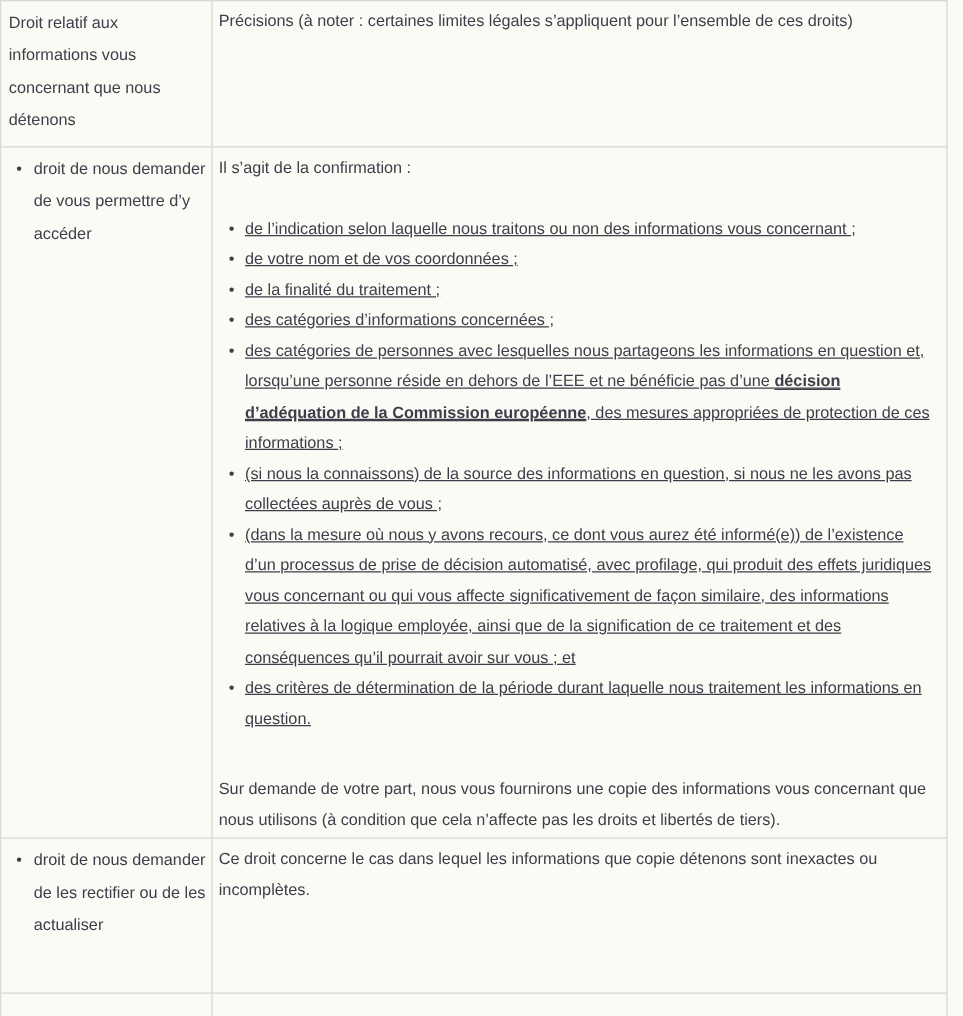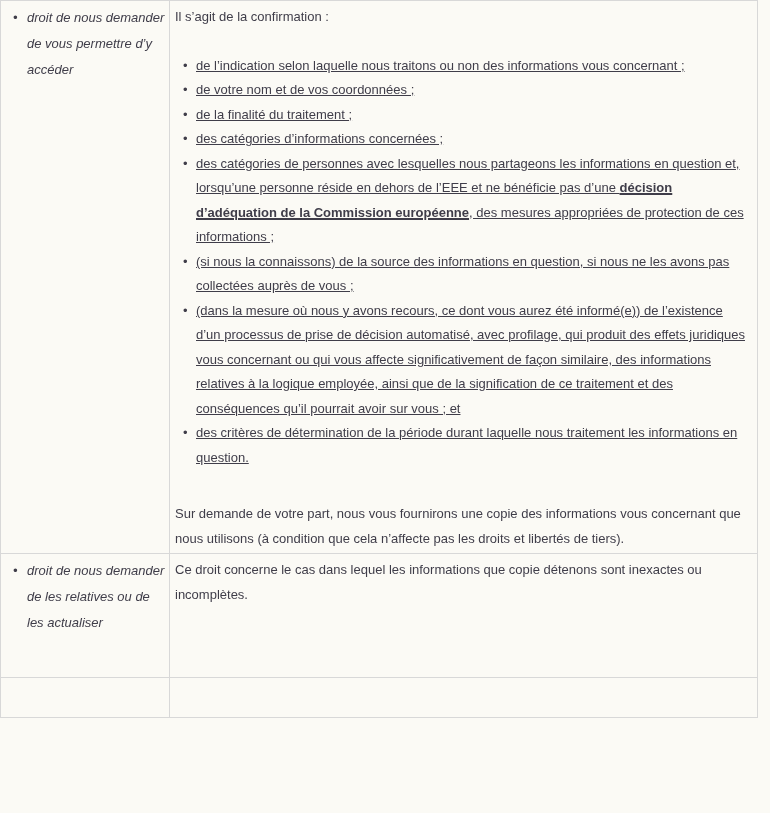--- a/index.html
+++ b/index.html
@@ -43,21 +43,21 @@
   tr.row-header{ height:117px; }
   tr.row-rectify{ height:124px; }
   tr.row-next{ height:40px; }
 
   p{ margin:0; }
   p.closing{ margin-top:32px; }
 
   ul.blist{ list-style:none; margin:0; padding:0; }
   ul.blist li{ position:relative; }
 
-  ul.left-list{ padding-left:4px;font-style:italic; }
+  ul.left-list{ padding-left:4px; }
   ul.left-list li{ padding-left:16px; }
   ul.left-list li::before{
     content:"\2022";
     position:absolute; left:2px; top:0;
   }
 
   ul.detail-list{ padding-left:8px; margin-top:24px;text-decoration:underline; }
   ul.detail-list li{ padding-left:13px; }
   ul.detail-list li::before{
     content:"\2022";
@@ -71,20 +71,24 @@
     text-underline-offset:2px;
     cursor:pointer;
   }
 </style>
 </head>
 <body>
 
 <div class="page">
   <table class="rights">
     <tbody>
+      <tr class="row-header">
+        <td class="cell-left">Droit relatif aux informations vous concernant que nous détenons</td>
+        <td class="cell-right">Précisions (à noter&nbsp;: certaines limites légales s’appliquent pour l’ensemble de ces droits)</td>
+      </tr>
 
       <tr class="row-access">
         <td class="cell-left">
           <ul class="blist left-list">
             <li>droit de nous demander de vous permettre d’y accéder</li>
           </ul>
         </td>
         <td class="cell-right">
           <p class="intro">Il s’agit de la confirmation&nbsp;:</p>
           <ul class="blist detail-list">
@@ -99,21 +103,21 @@
             <li>(dans la mesure où nous y avons recours, ce dont vous aurez été informé(e)) de l’existence d’un processus de prise de décision automatisé, avec profilage, qui produit des effets juridiques vous concernant ou qui vous affecte significativement de façon similaire, des informations relatives à la logique employée, ainsi que de la signification de ce traitement et des conséquences qu’il pourrait avoir sur vous&nbsp;; et</li>
             <li>des critères de détermination de la période durant laquelle nous traitement les informations en question.</li>
           </ul>
           <p class="closing">Sur demande de votre part, nous vous fournirons une copie des informations vous concernant que nous utilisons (à condition que cela n’affecte pas les droits et libertés de tiers).</p>
         </td>
       </tr>
 
       <tr class="row-rectify">
         <td class="cell-left">
           <ul class="blist left-list">
-            <li>droit de nous demander de les relatives ou de les actualiser</li>
+            <li>droit de nous demander de les rectifier ou de les actualiser</li>
           </ul>
         </td>
         <td class="cell-right">
           <p>Ce droit concerne le cas dans lequel les informations que copie détenons sont inexactes ou incomplètes.</p>
         </td>
       </tr>
 
       <tr class="row-next">
         <td class="cell-left"></td>
         <td class="cell-right"></td>

